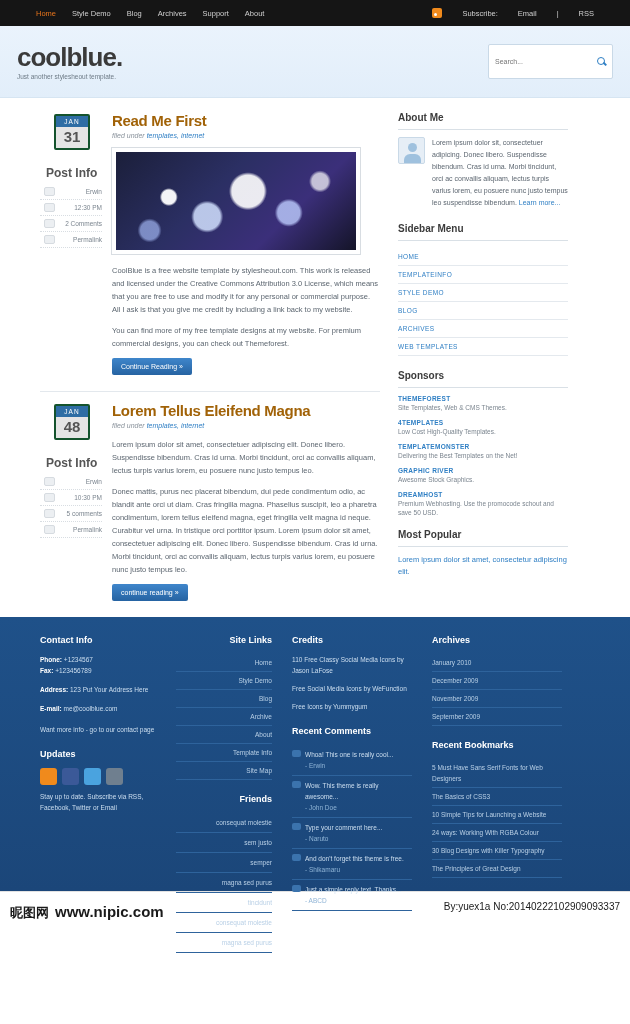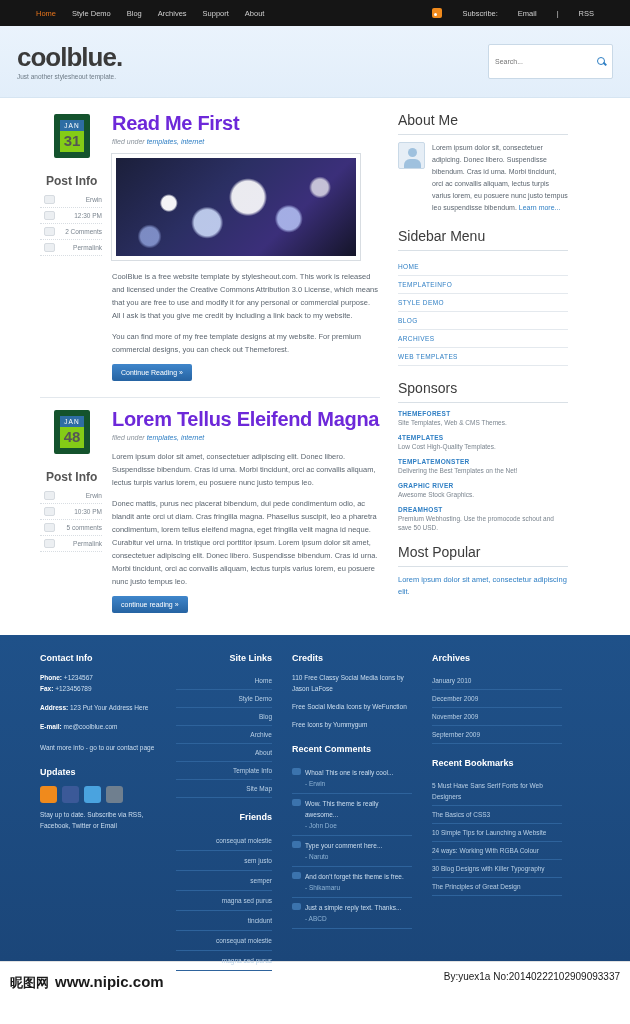--- a/index.html
+++ b/index.html
@@ -49,31 +49,31 @@
   
   .page { display:flex; padding:14px 40px 0 40px; background:#fff; }
   .content { width:340px; }
   .sidebar { width:170px; margin-left:18px; }
 
   
   .post { display:flex; margin-bottom:8px; }
   .post-meta { width:62px; padding-top:2px; }
   .datebox {
     width:36px; margin-left:14px; text-align:center;
-    border:6px solid #14532d; background:#84cc16; border-radius:2px; overflow:hidden;
+    border:2px solid #14532d; background:#e5e5e5; border-radius:2px; overflow:hidden;
   }
   .datebox .m { background:#2e6da4; color:#fff; font-size:6.5px; padding:2px 0; letter-spacing:1px; }
   .datebox .d { font-size:15px; color:#555; padding:1px 0 3px; font-weight:bold; }
   .postinfo-title { font-size:12px; font-weight:bold; color:#555; margin:16px 0 4px 6px; }
   .info-row { display:flex; align-items:center; gap:4px; border-bottom:1px dotted #d8dde2; padding:3px 0 3px 4px; }
   .info-row .lbl { flex:1; text-align:right; font-size:6.5px; color:#7b858f; }
   .ico { width:11px;height:9px; background:#eceff2; border:1px solid #d6dbe0; border-radius:2px; display:inline-block; }
 
   .post-body { flex:1; padding-left:10px; }
-  .post-title { font-size:20px; color:#6d28d9; margin:0; font-weight:bold; letter-spacing:-0.3px; }
+  .post-title { font-size:15px; color:#a16207; margin:0; font-weight:bold; letter-spacing:-0.3px; }
   .post-sub { font-size:7px; color:#8a939c; font-style:italic; margin:3px 0 9px; }
   .post-sub a { color:#2f7fc4; text-decoration:none; font-style:italic; }
   .post-img {
     width:248px; height:106px; border:4px solid #fff; outline:1px solid #d8dde2;
     background:
       radial-gradient(circle at 22% 46%, rgba(255,255,255,.95) 0 7px, rgba(255,255,255,0) 9px),
       radial-gradient(circle at 38% 66%, rgba(210,225,255,.85) 0 13px, rgba(255,255,255,0) 16px),
       radial-gradient(circle at 55% 40%, rgba(255,255,255,.9) 0 16px, rgba(255,255,255,0) 19px),
       radial-gradient(circle at 72% 62%, rgba(190,205,255,.8) 0 11px, rgba(255,255,255,0) 14px),
       radial-gradient(circle at 85% 30%, rgba(255,255,255,.7) 0 8px, rgba(255,255,255,0) 11px),
@@ -83,39 +83,39 @@
   }
   .ptext { font-size:7.5px; line-height:13px; color:#5a6views; color:#5c6670; margin:0 0 8px; }
   .btn-blue {
     display:inline-block; background:#2e73b8; color:#fff; font-size:7px;
     padding:5px 9px; border-radius:2px; text-decoration:none;
     background-image:linear-gradient(#3f86cb,#2663a2);
   }
   .sep { border-top:1px solid #e3e8ed; margin:16px 0 10px; }
 
   
-  .sb-title { font-size:14px; font-weight:normal; color:#3b3b3b; margin:0 0 6px; }
+  .sb-title { font-size:10px; font-weight:bold; color:#3b3b3b; margin:0 0 6px; }
   .sb-underline { border-bottom:1px solid #d9e0e6; margin-bottom:7px; }
   .about { display:flex; gap:7px; }
   .avatar { width:27px;height:27px;background:#e6eef6;border:1px solid #c9d9e7;border-radius:2px;position:relative;flex:none; }
   .avatar:before{content:"";position:absolute;left:9px;top:5px;width:9px;height:9px;border-radius:50%;background:#9fc1de;}
   .avatar:after{content:"";position:absolute;left:5px;top:16px;width:17px;height:9px;border-radius:6px 6px 0 0;background:#9fc1de;}
   .about p { margin:0; font-size:7px; line-height:12px; color:#5c6670; }
   .about a { color:#2f7fc4; text-decoration:none; }
   .menu-item { border-bottom:1px solid #e4e9ee; padding:4px 0; }
   .menu-item a { color:#2f7fc4; font-size:6.5px; text-decoration:none; letter-spacing:.4px; }
   .spon { margin-bottom:7px; }
   .spon .nm { color:#2f7fc4; font-size:6.5px; font-weight:bold; letter-spacing:.3px; }
   .spon .ds { color:#7b858f; font-size:6.5px; line-height:9px; margin-top:1px; }
   .popular { font-size:7.5px; color:#2f7fc4; line-height:12px; }
 
   
   .footer {
-    margin-top:14px; background:#1e4f86; color:#cddff0; padding:18px 40px 10px;
-    height:326px;
+    margin-top:8px; background:#1e4f86; color:#cddff0; padding:18px 40px 10px;
+    height:274px;
     background-image:linear-gradient(#1f5189,#1b4679);
   }
   .fcols { display:flex; gap:20px; }
   .fcol { font-size:6.5px; line-height:11px; }
   .fcol h4 { font-size:9px; color:#fff; margin:0 0 8px; font-weight:bold; }
   .fcol h4.mt { margin-top:14px; }
   .fcol.c1 { width:116px; }
   .fcol.c2 { width:96px;text-align:right; }
   .fcol.c3 { width:120px; }
   .fcol.c4 { width:130px; }

